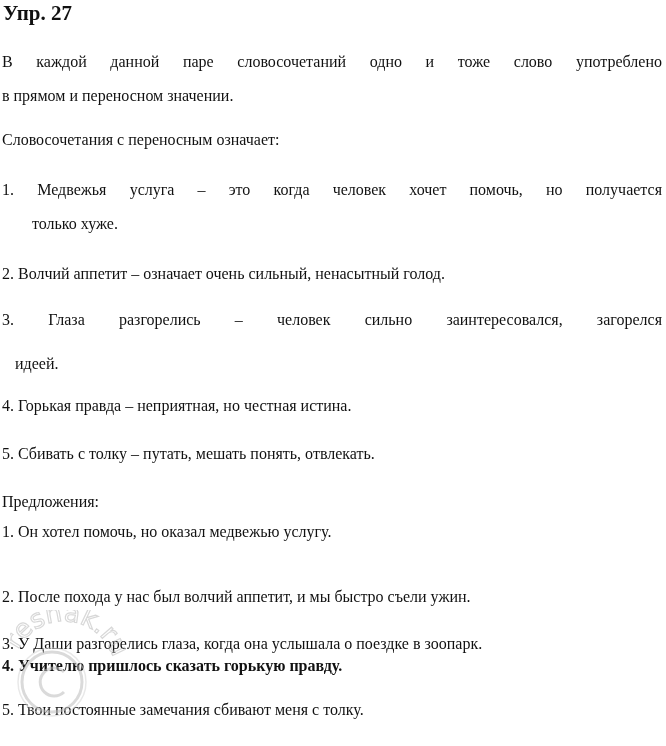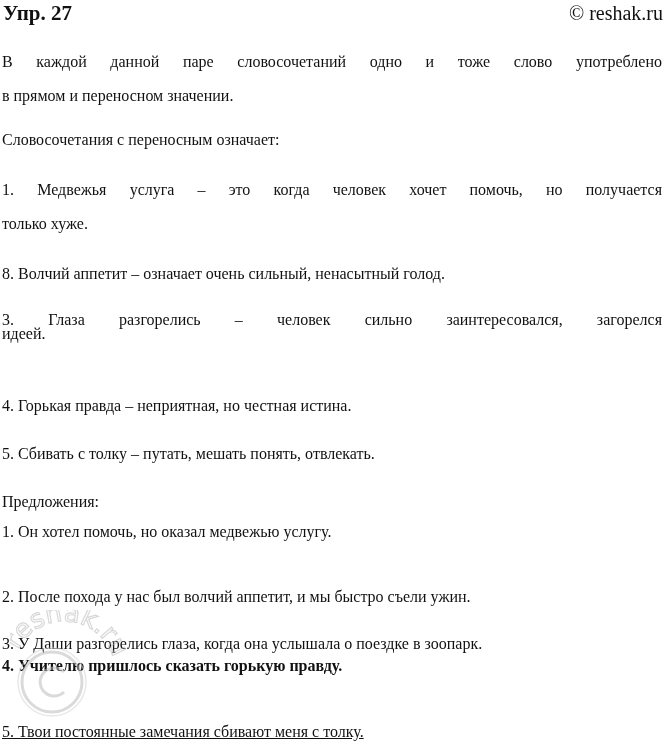--- a/index.html
+++ b/index.html
@@ -55,47 +55,46 @@
       pointer-events: none;
       opacity: 0.55;
     }
     .watermark svg { width: 100%; height: 100%; }
   </style>
 </head>
 <body>
 
 <div class="header">
   <span class="ex-title">Упр. 27</span>
-  <span class="copyright">© reshak.ru</span>
 </div>
 
 <div class="line justify" style="top:50px;">В каждой данной паре словосочетаний одно и тоже слово употреблено</div>
 <div class="line" style="top:84px;text-align:right;">в прямом и переносном значении.</div>
 
 <div class="line" style="top:128px;">Словосочетания с переносным означает:</div>
 
 <div class="line justify" style="top:178px;">1. Медвежья услуга – это когда человек хочет помочь, но получается</div>
-<div class="line" style="top:212px;">только хуже.</div>
+<div class="line" style="top:212px;margin-left:30px;">только хуже.</div>
 
-<div class="line" style="top:262px;">8. Волчий аппетит – означает очень сильный, ненасытный голод.</div>
+<div class="line" style="top:262px;">2. Волчий аппетит – означает очень сильный, ненасытный голод.</div>
 
 <div class="line justify" style="top:308px;">3. Глаза разгорелись – человек сильно заинтересовался, загорелся</div>
-<div class="line" style="top:322px;">идеей.</div>
+<div class="line" style="top:352px;margin-left:13px;">идеей.</div>
 
 <div class="line" style="top:394px;">4. Горькая правда – неприятная, но честная истина.</div>
 
 <div class="line" style="top:442px;">5. Сбивать с толку – путать, мешать понять, отвлекать.</div>
 
 <div class="line" style="top:490px;">Предложения:</div>
 
 <div class="line" style="top:520px;text-align:center;">1. Он хотел помочь, но оказал медвежью услугу.</div>
 <div class="line" style="top:585px;">2. После похода у нас был волчий аппетит, и мы быстро съели ужин.</div>
 <div class="line" style="top:632px;">3. У Даши разгорелись глаза, когда она услышала о поездке в зоопарк.</div>
 <div class="line" style="top:654px;font-weight:bold;">4. Учителю пришлось сказать горькую правду.</div>
-<div class="line" style="top:720px;text-decoration:underline;">5. Твои постоянные замечания сбивают меня с толку.</div>
+<div class="line" style="top:698px;">5. Твои постоянные замечания сбивают меня с толку.</div>
 
 <div class="watermark">
   <svg viewBox="0 0 130 130">
     <circle cx="42" cy="72" r="30" fill="none" stroke="#bdbdbd" stroke-width="3"></circle>
     <circle cx="42" cy="72" r="34" fill="none" stroke="#d6d6d6" stroke-width="1.5"></circle>
     <path d="M54 62 A14 14 0 1 0 54 82" fill="none" stroke="#bdbdbd" stroke-width="3"></path>
     <path id="wm-arc" d="M8 40 A48 48 0 0 1 100 85" fill="none" stroke="none"></path>
     <text font-family="DejaVu Sans, sans-serif" font-size="26" fill="none" stroke="#b8b8b8" stroke-width="1.2">
       <textPath href="#wm-arc">reshak.ru</textPath>
     </text>

